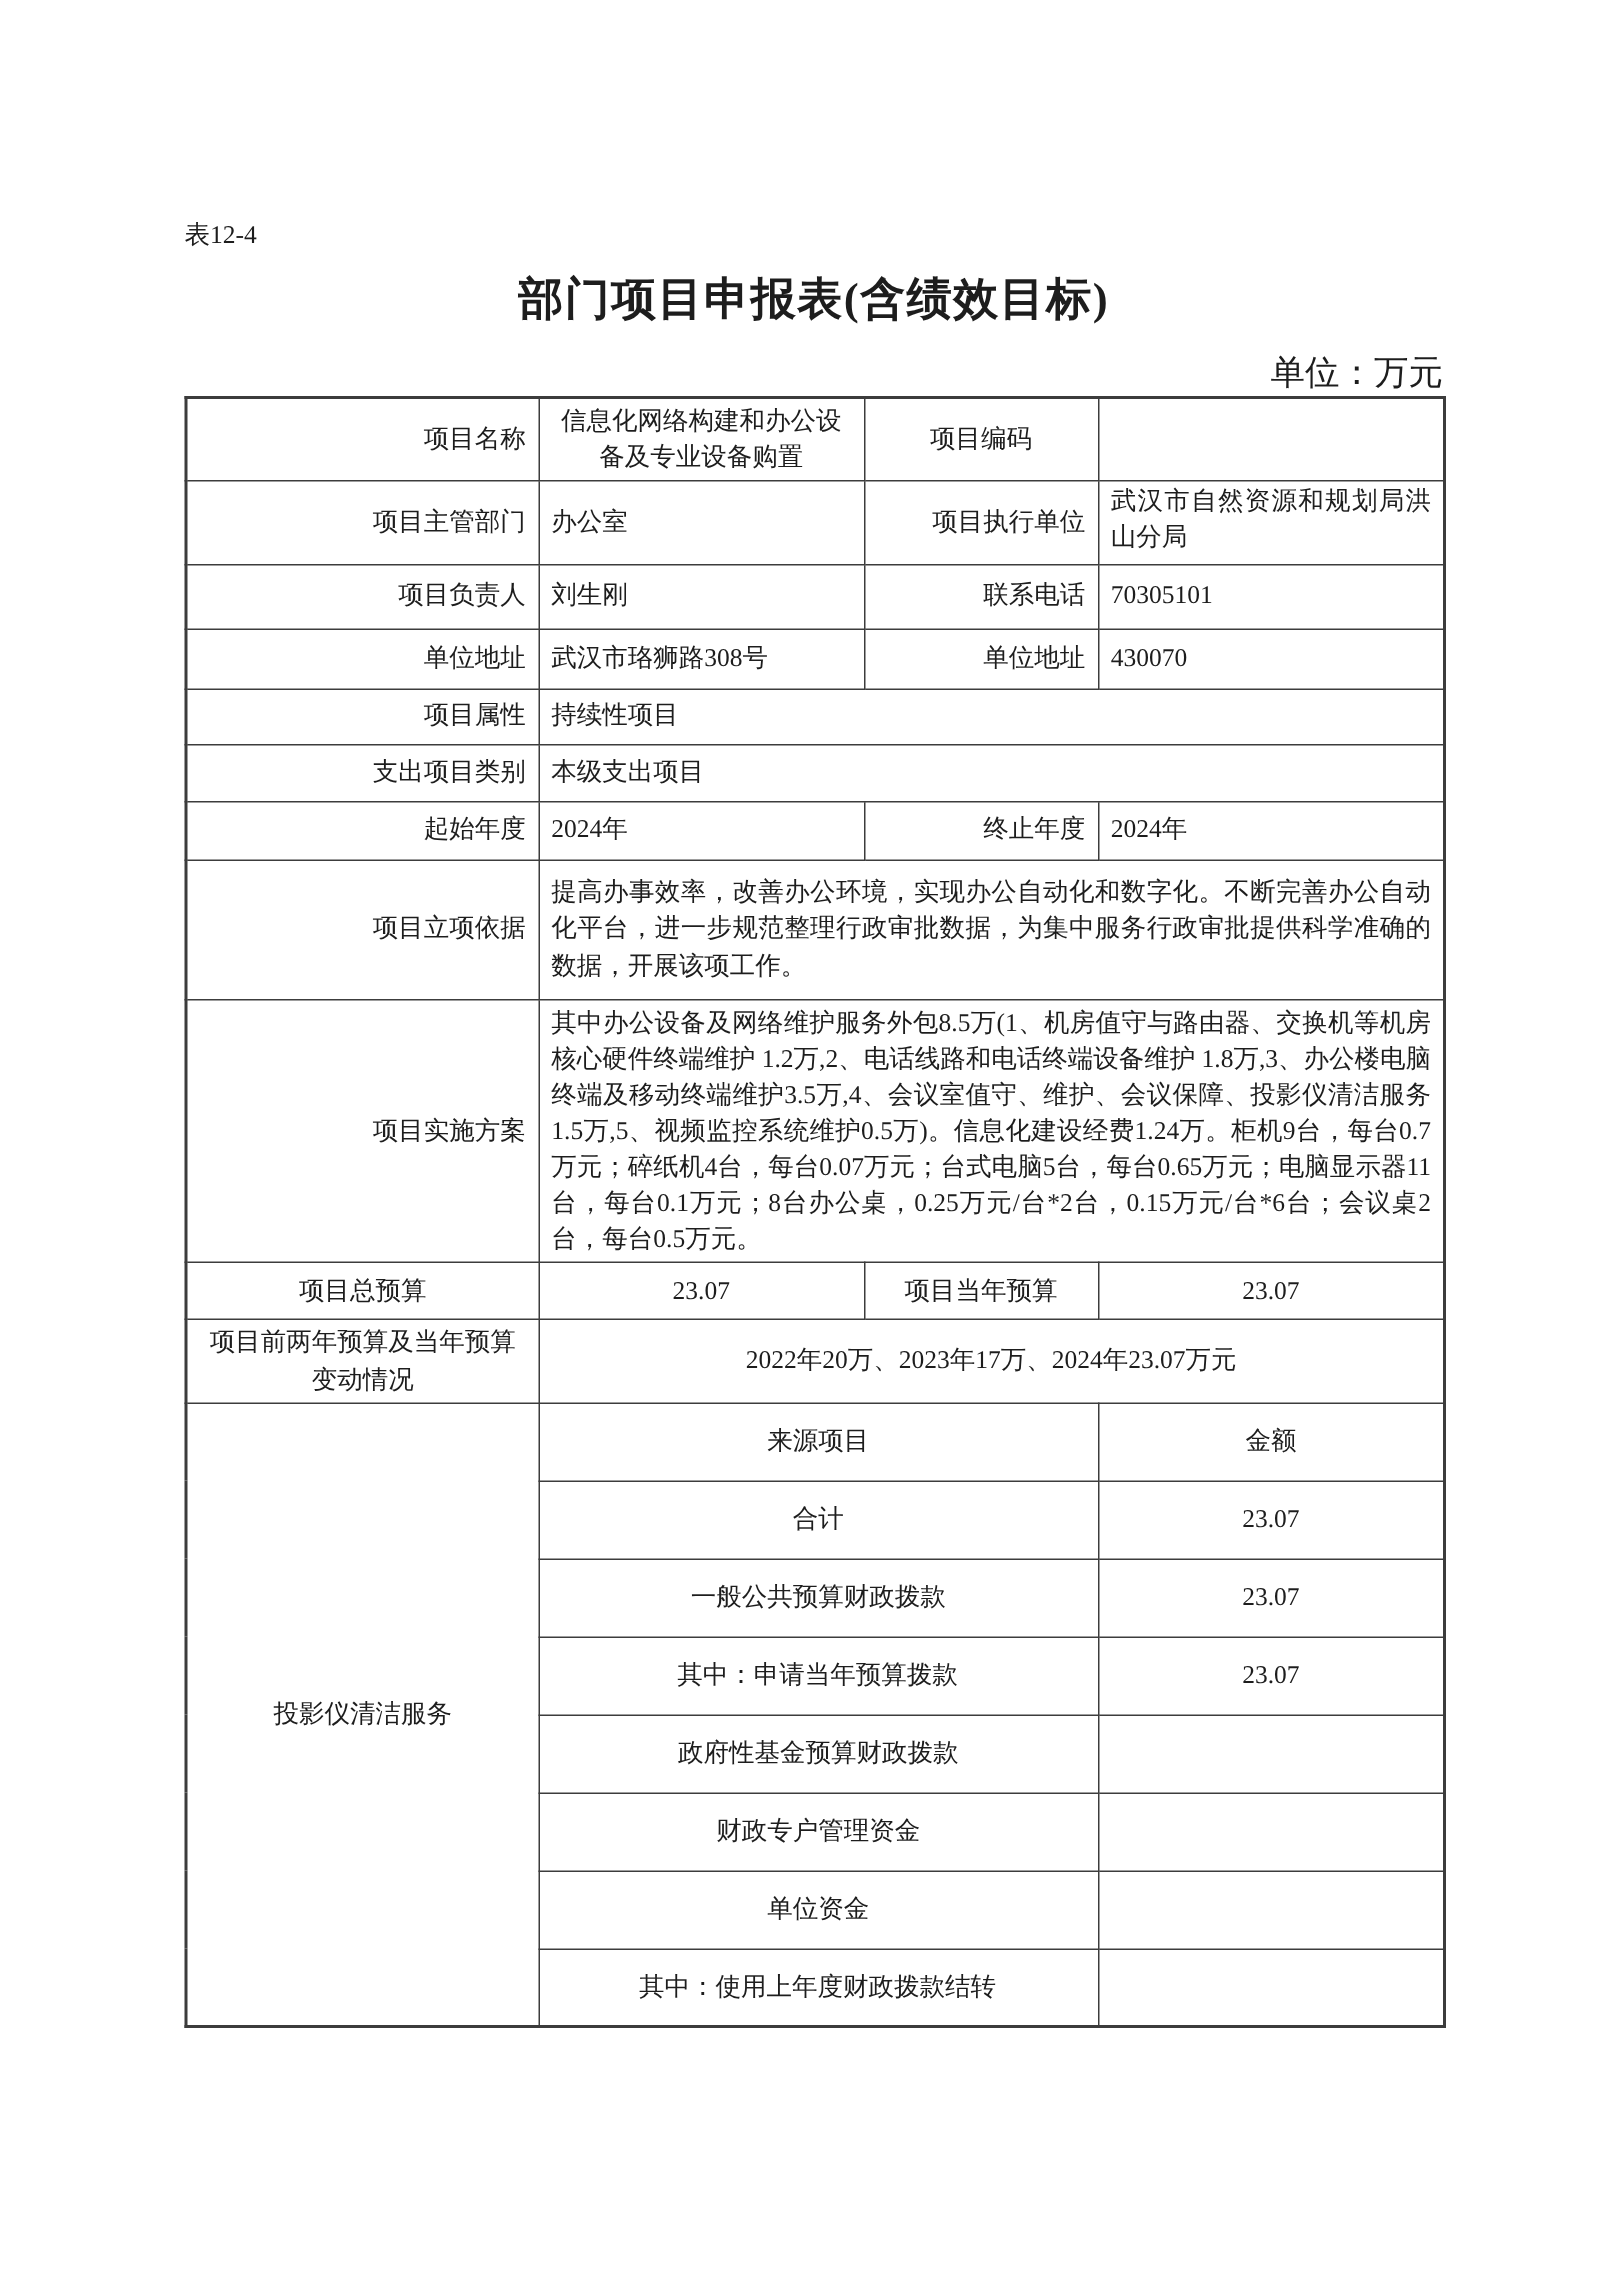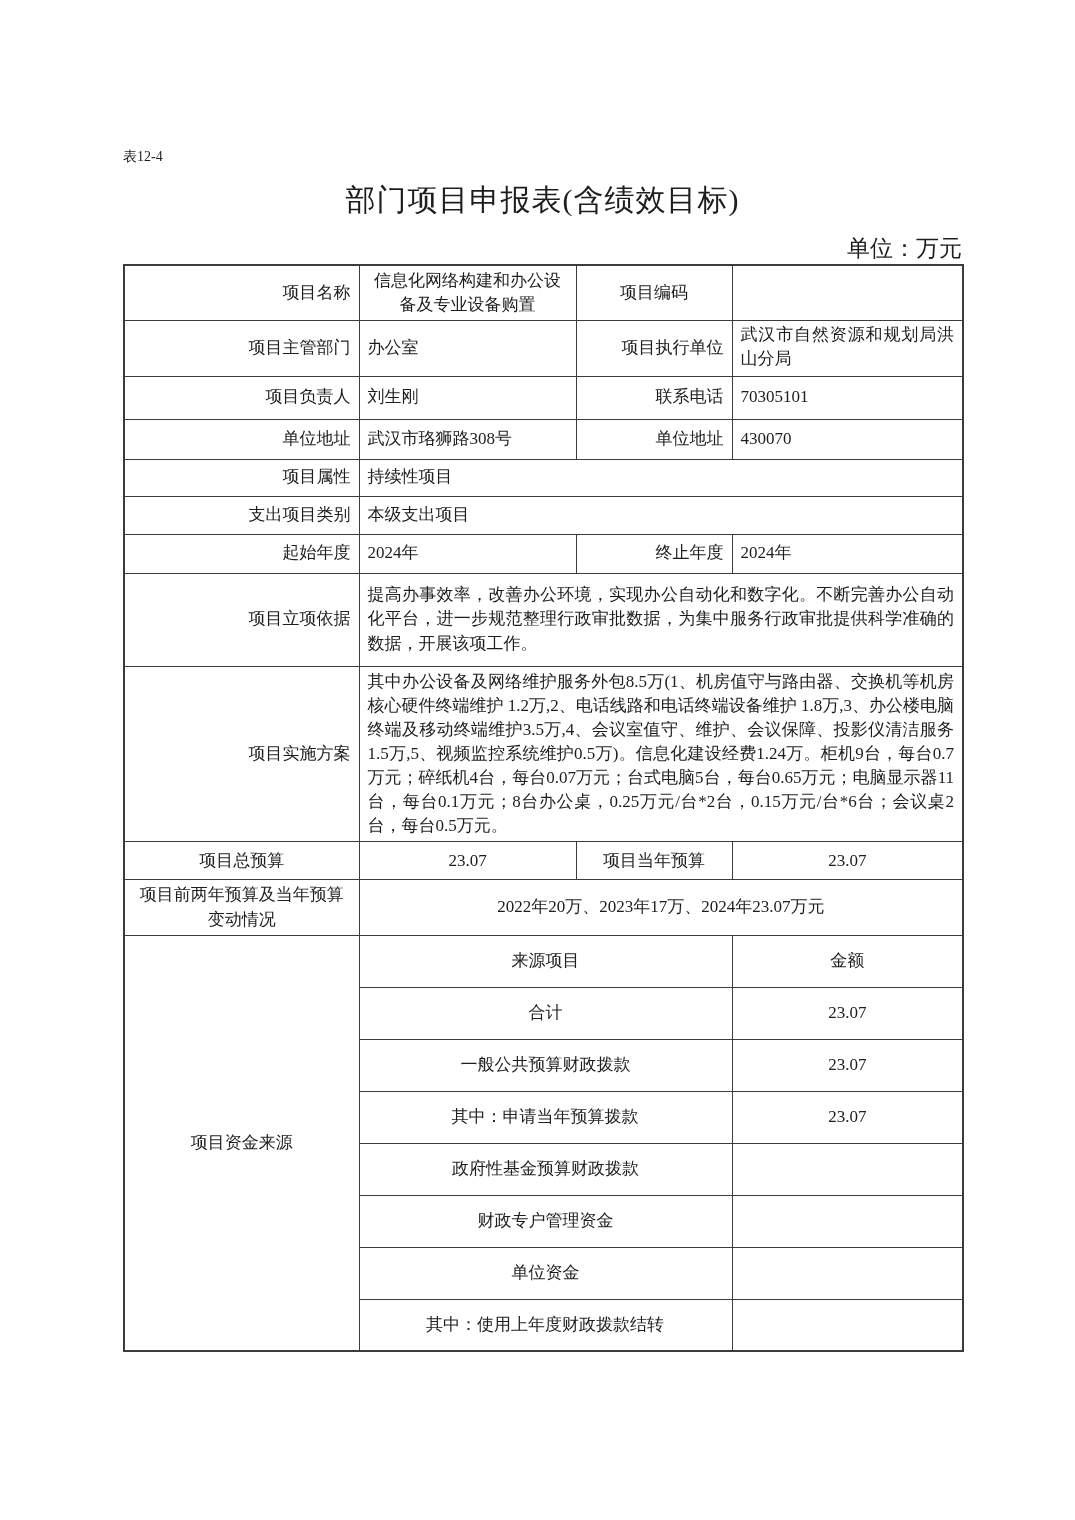--- a/index.html
+++ b/index.html
@@ -4,23 +4,23 @@
 <style>
   * { box-sizing: border-box; margin: 0; padding: 0; }
   html, body {
     width: 1075px; height: 1520px;
     background: #ffffff;
     font-family: "Liberation Serif", "DejaVu Serif", serif;
     color: #1d1d1d;
   }
   .sheet { position: relative; width: 1075px; height: 1520px; overflow: hidden; }
   .content { position: absolute; left: 123px; top: 146px; width: 839px; }
-  .table-label { font-size: 14px; line-height: 22px; }
+  .table-label { font-size: 17px; line-height: 22px; }
   .title {
-    text-align: center; font-size: 30px; font-weight: normal;
+    text-align: center; font-size: 30px; font-weight: bold;
     line-height: 44px; margin-top: 10px; letter-spacing: 1px;
   }
   .unit-note { text-align: right; font-size: 23px; line-height: 22px; margin-top: 16px; margin-bottom: 4px; }
   table.form {
     border-collapse: collapse; table-layout: fixed; width: 839px;
     border: 2px solid #3c3c3c;
   }
   table.form td {
     border: 1px solid #3c3c3c;
     font-size: 17px; line-height: 1.42;
@@ -105,21 +105,21 @@
           <td class="ctr">23.07</td>
           <td class="ctr">项目当年预算</td>
           <td class="ctr">23.07</td>
         </tr>
         <tr style="height:54px">
           <td class="ctr">项目前两年预算及当年预算变动情况</td>
           <td class="ctr" colspan="3">2022年20万、2023年17万、2024年23.07万元</td>
         </tr>
 
         <tr style="height:52px">
-          <td class="ctr" rowspan="8">项目资金来源</td>
+          <td class="ctr" rowspan="8">投影仪清洁服务</td>
           <td class="ctr" colspan="2">来源项目</td>
           <td class="ctr">金额</td>
         </tr>
         <tr style="height:52px">
           <td class="fund-lbl" colspan="2">合计</td>
           <td class="ctr">23.07</td>
         </tr>
         <tr style="height:52px">
           <td class="fund-lbl" colspan="2">一般公共预算财政拨款</td>
           <td class="ctr">23.07</td>

